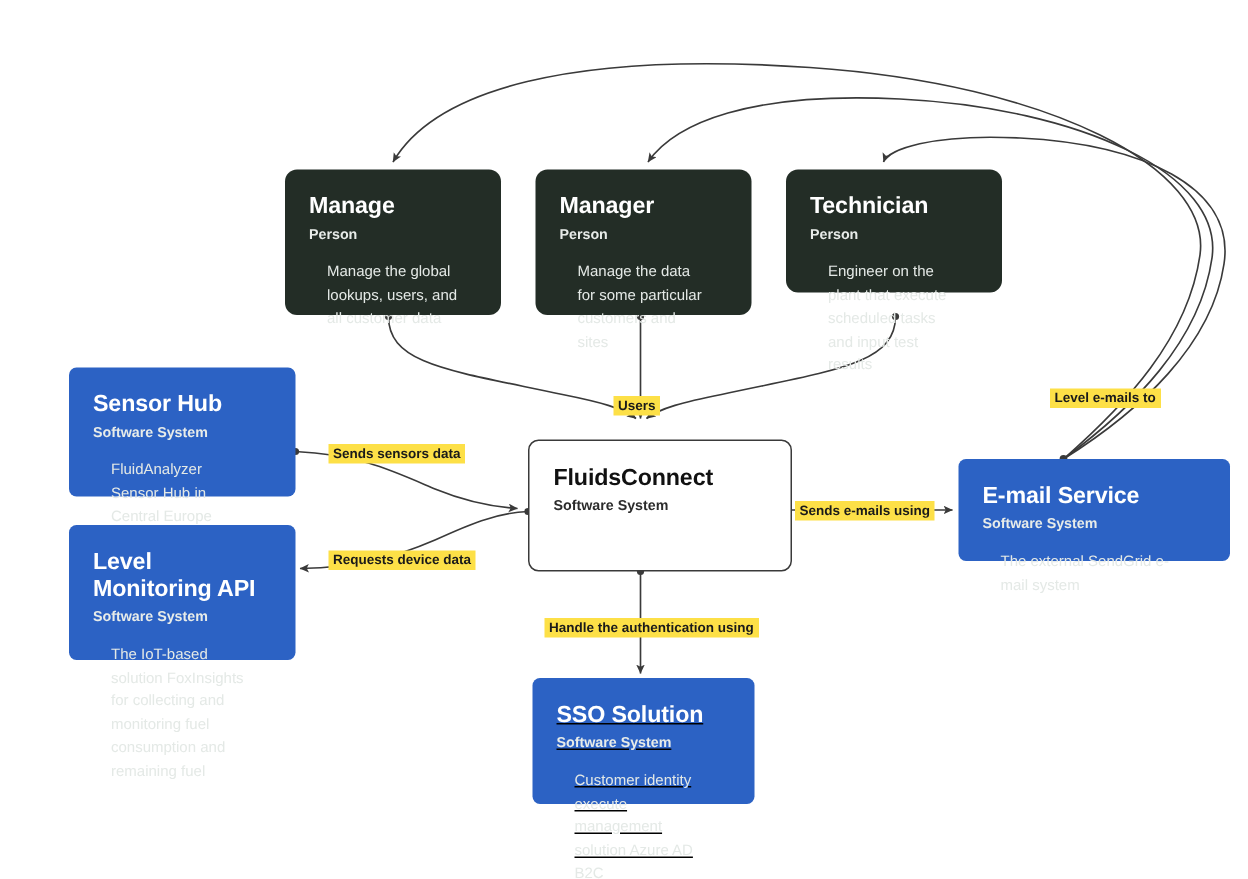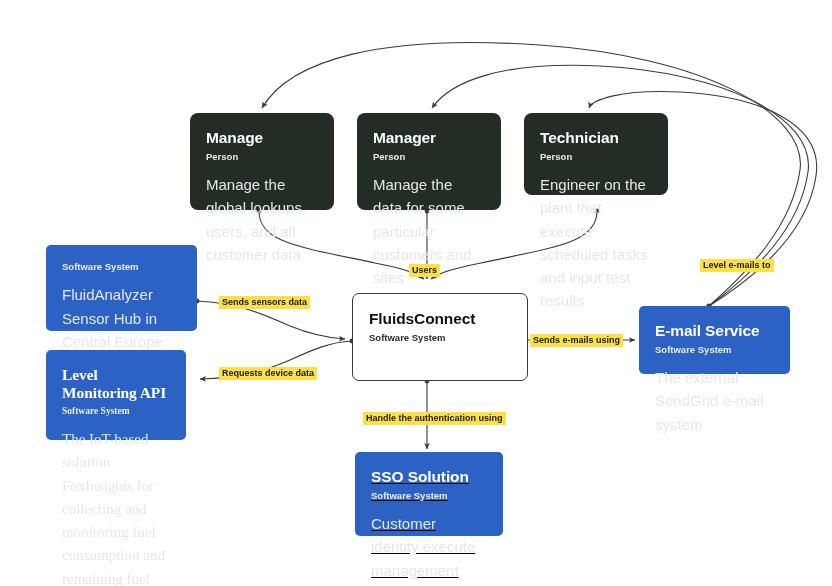--- a/index.html
+++ b/index.html
@@ -53,23 +53,23 @@
     line-height: 1.15;
     margin: 0 0 4px 0;
   }
   .node .subtitle {
     font-size: 9.5px;
     font-weight: bold;
     line-height: 1.2;
     margin: 0 0 11px 0;
   }
   .node .desc {
-    font-size: 15px;
+    font-size: 10px;
     line-height: 1.55;
-    margin: 0;
+    margin: 12px;
   }
   .node.person .title,
   .node.system .title { color: #ffffff; }
   .node.person .subtitle,
   .node.system .subtitle { color: #e8ece9; }
   .node.person .desc,
   .node.system .desc { color: #e4e9e6; }
   .node.focus .title { color: #111111; }
   .node.focus .subtitle { color: #2b2b2b; }
   .node.focus .desc { color: #2b2b2b; }
@@ -138,36 +138,37 @@
     <div class="desc">Manage the data for some particular customers and sites</div>
   </div>
 
   <div class="node person" style="left:524px; top:113px; width:144px; height:82px;">
     <div class="title">Technician</div>
     <div class="subtitle">Person</div>
     <div class="desc">Engineer on the plant that execute scheduled tasks and input test results</div>
   </div>
 
   <div class="node system" style="left:46px; top:245px; width:151px; height:86px;">
+    <div class="title">Sensor Hub</div>
     <div class="subtitle">Software System</div>
     <div class="desc">FluidAnalyzer Sensor Hub in Central Europe linked with the plant's machine devices</div>
   </div>
 
-  <div class="node system" style="left:46px; top:350px; width:140px; height:90px;font-family:Liberation Serif, serif;">
+  <div class="node system" style="left:46px; top:350px; width:151px; height:90px;">
     <div class="title">Level Monitoring API</div>
     <div class="subtitle">Software System</div>
     <div class="desc">The IoT-based solution FoxInsights for collecting and monitoring fuel consumption and remaining fuel</div>
   </div>
 
   <div class="node focus" style="left:352px; top:293px; width:176px; height:88px;">
     <div class="title">FluidsConnect</div>
     <div class="subtitle">Software System</div>
   </div>
 
-  <div class="node system" style="left:639px; top:306px; width:151px; height:68px;">
+  <div class="node system" style="left:639px; top:306px; width:181px; height:68px;">
     <div class="title">E-mail Service</div>
     <div class="subtitle">Software System</div>
     <div class="desc">The external SendGrid e-mail system</div>
   </div>
 
   <div class="node system" style="left:355px; top:452px; width:148px; height:84px;text-decoration:underline;">
     <div class="title">SSO Solution</div>
     <div class="subtitle">Software System</div>
     <div class="desc">Customer identity execute management solution Azure AD B2C</div>
   </div>

